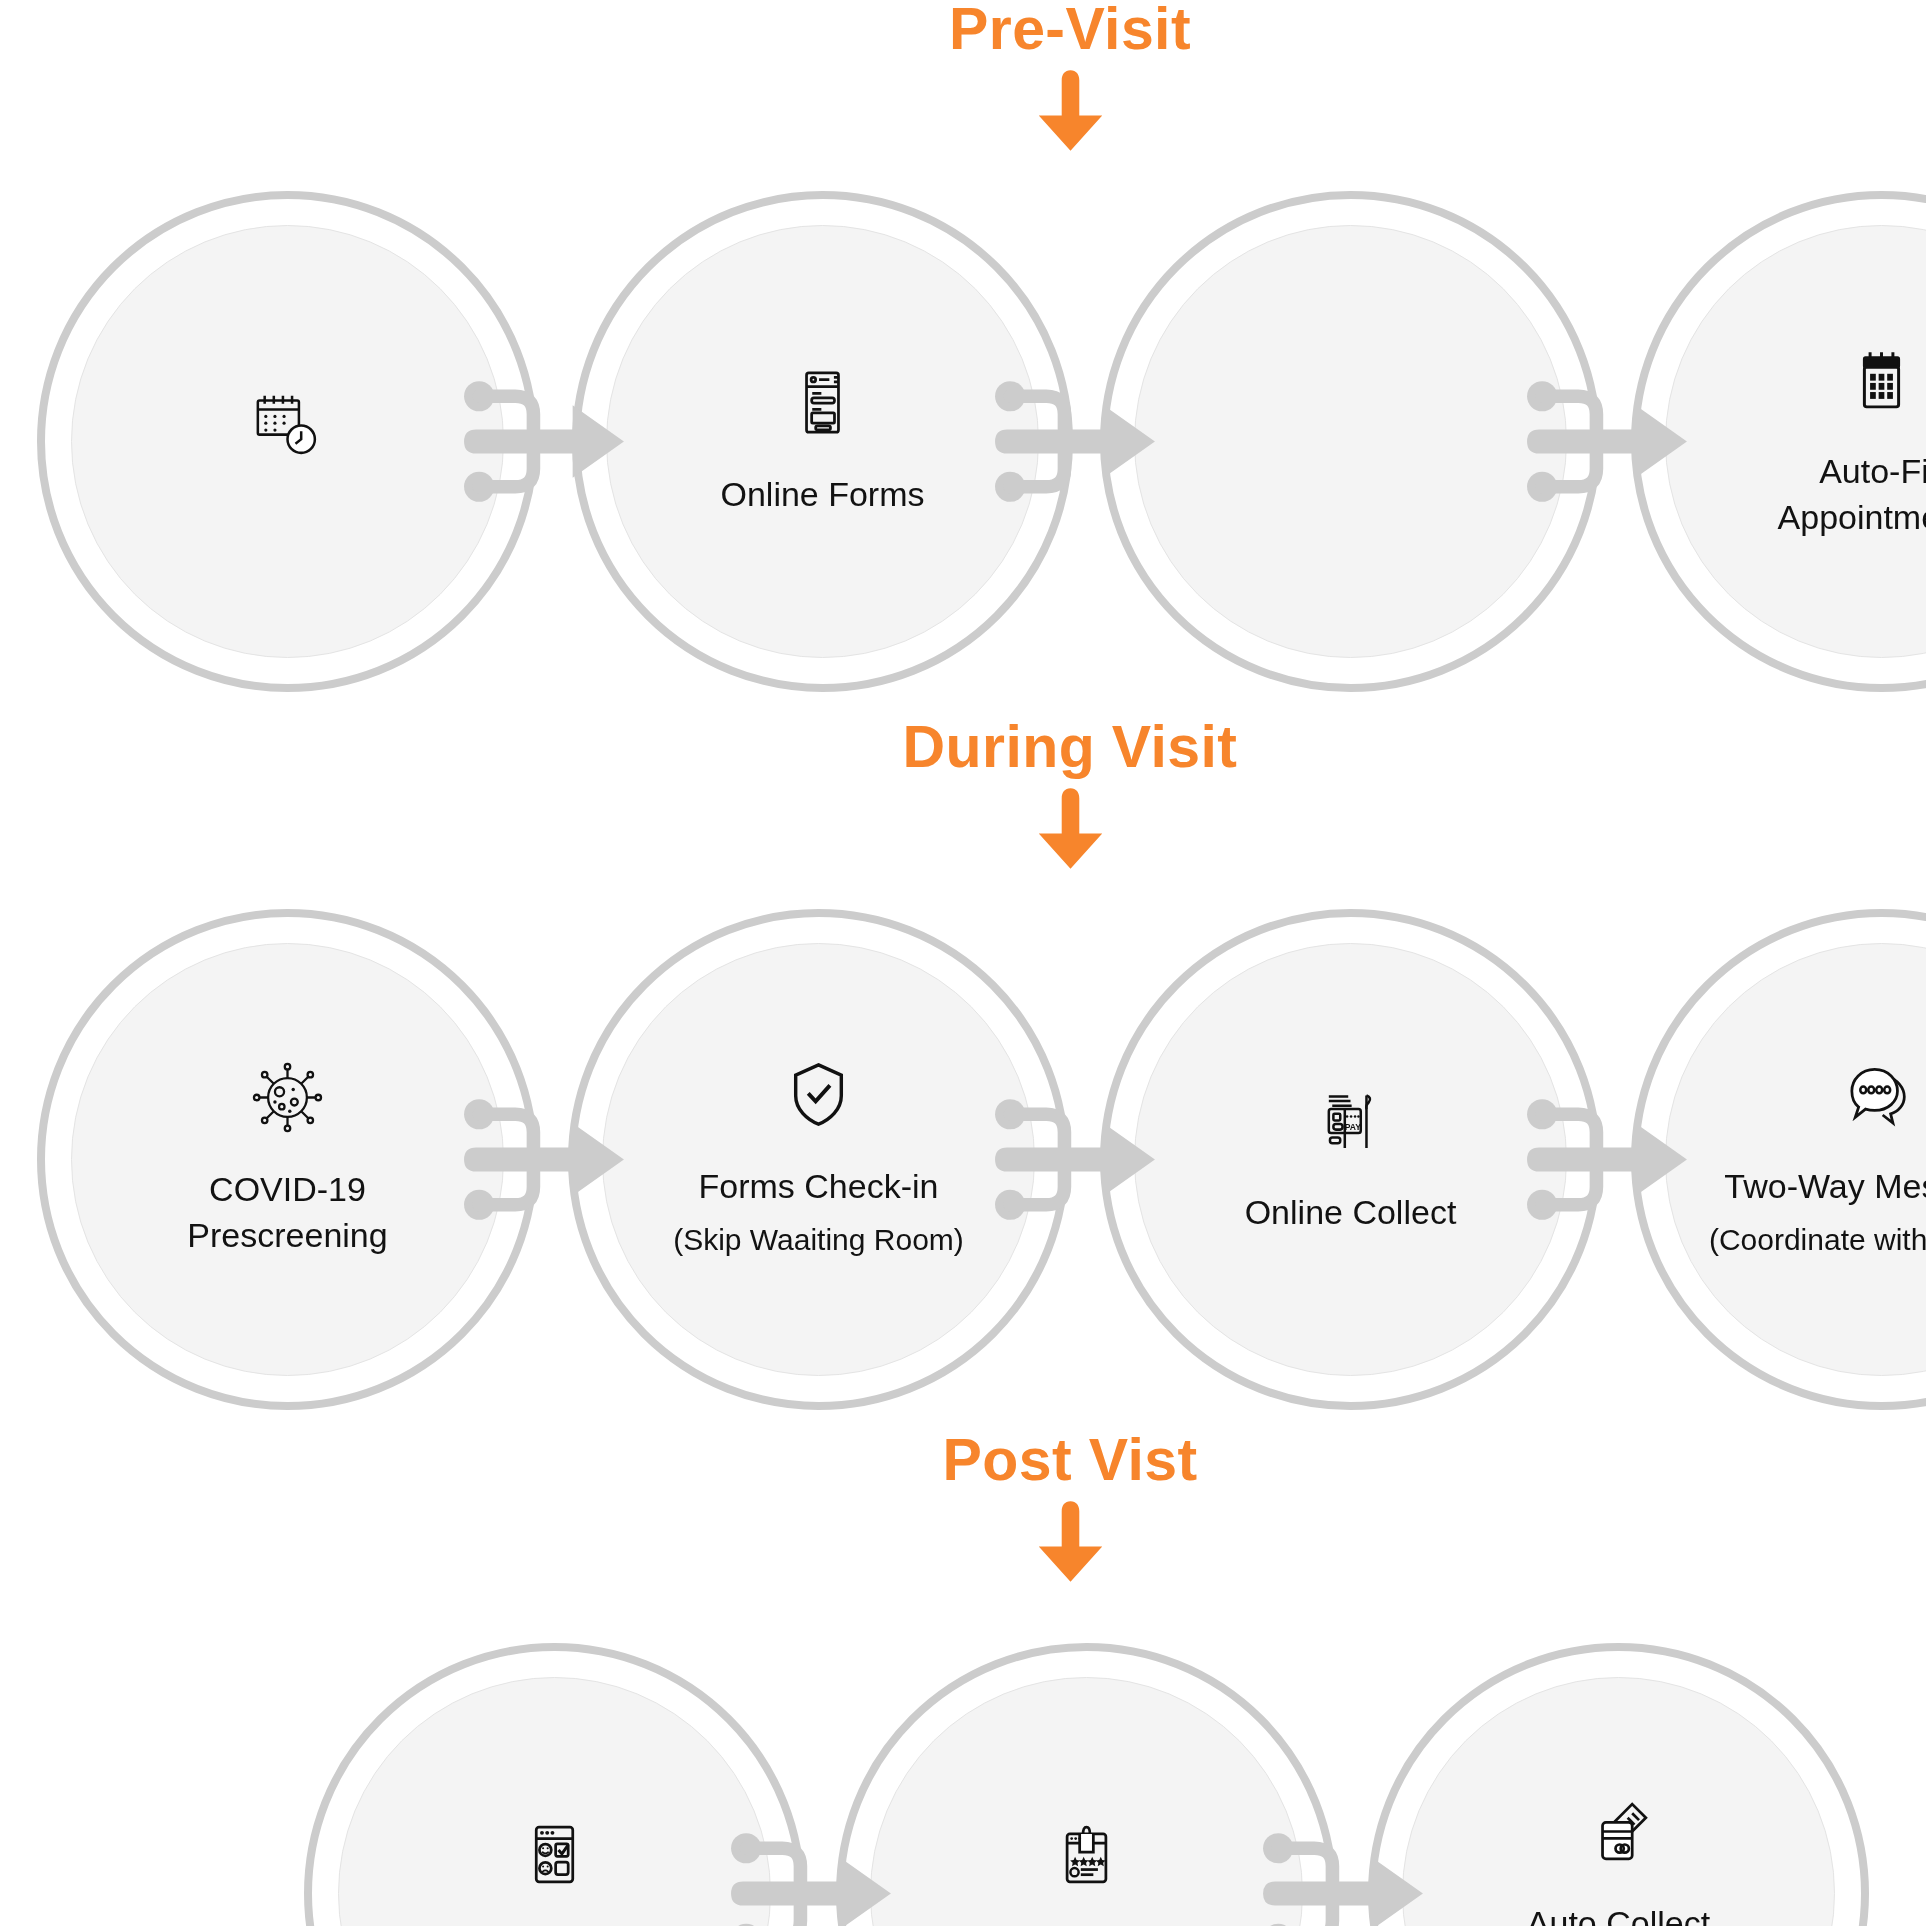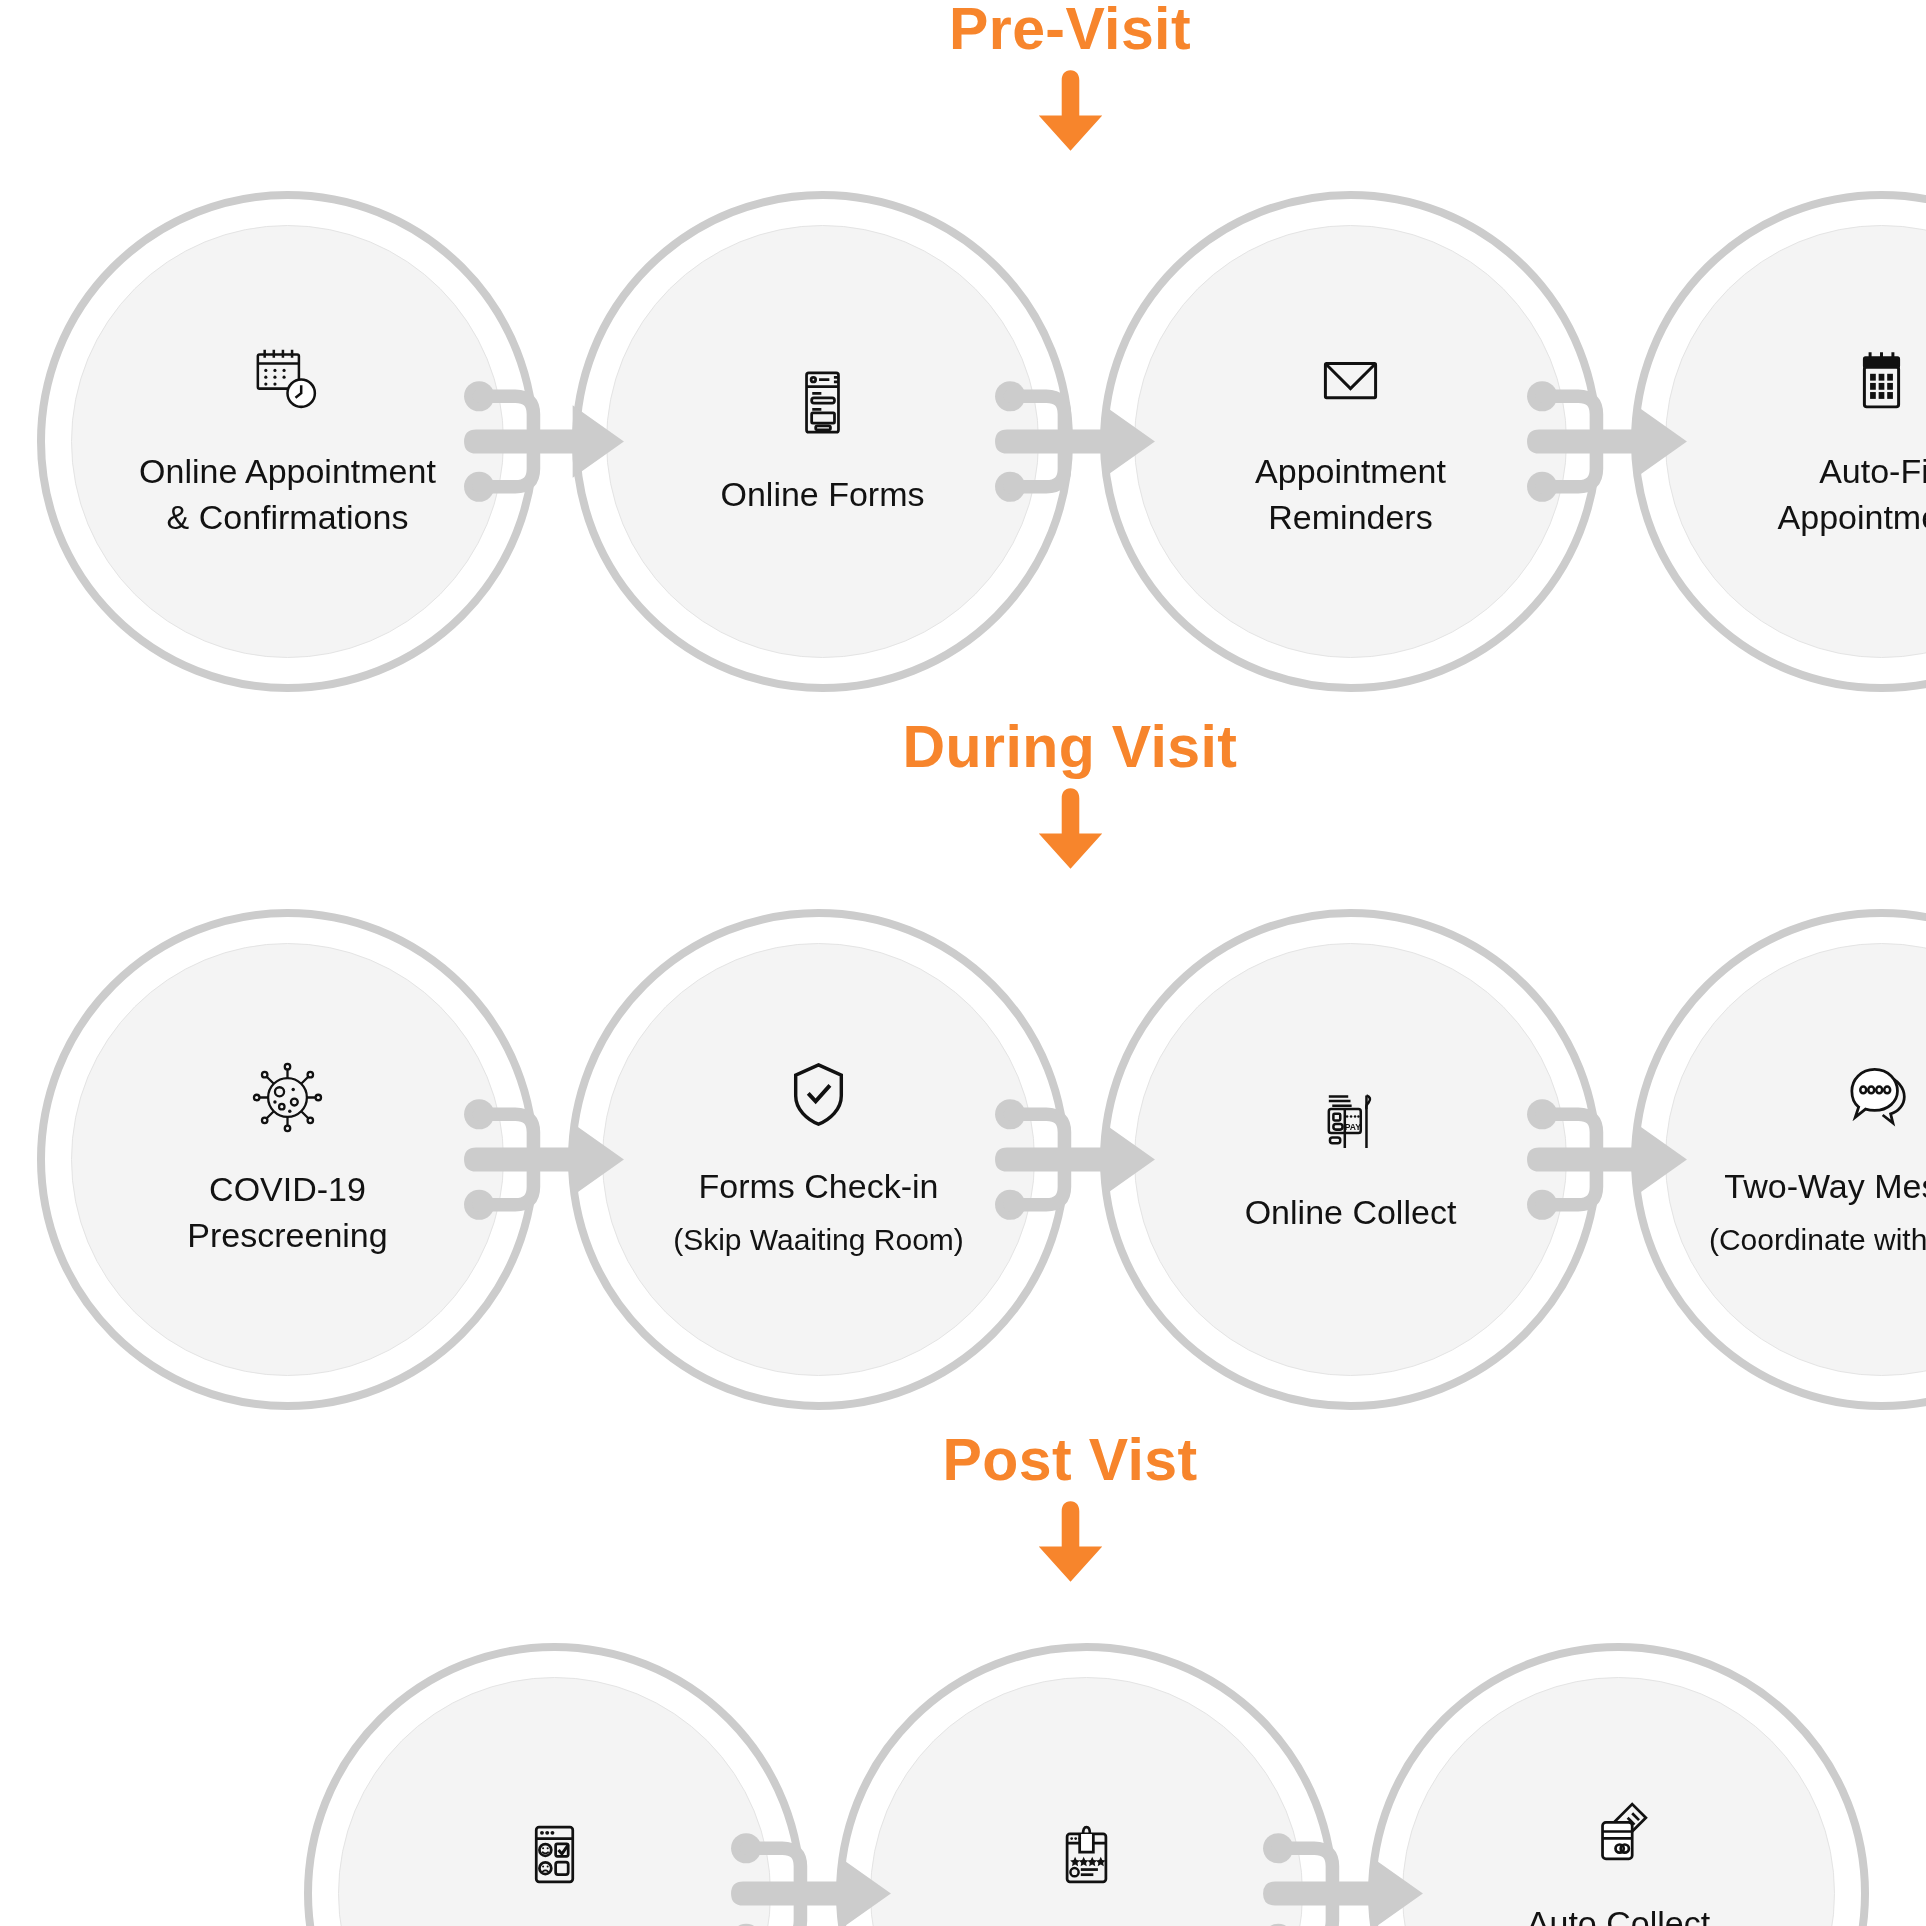--- a/index.html
+++ b/index.html
@@ -117,22 +117,20 @@
             <circle cx="13" cy="24" r="1.4"></circle>
               <circle cx="21" cy="24" r="1.4"></circle>
               <circle cx="29" cy="24" r="1.4"></circle>
             <circle cx="13" cy="30" r="1.4"></circle>
               <circle cx="21" cy="30" r="1.4"></circle>
               <circle cx="29" cy="30" r="1.4"></circle>
             <circle cx="13" cy="36" r="1.4"></circle>
               <circle cx="21" cy="36" r="1.4"></circle>
           </g>
         </svg>
-        <div class="node-title">Online Appointment
-&amp; Confirmations</div>
       </div>
     </div>
 
     <div class="connector" style="left:455px; top:160px;">
       <svg viewBox="0 0 120 120">
         <circle cx="16" cy="30" r="10" fill="#CCCCCC"></circle>
         <path d="M16 30 H40 Q52 30 52 42 L52 52" stroke="#CCCCCC" stroke-width="9" fill="none" stroke-linecap="round"></path>
         <circle cx="16" cy="90" r="10" fill="#CCCCCC"></circle>
         <path d="M16 90 H40 Q52 90 52 78 L52 68" stroke="#CCCCCC" stroke-width="9" fill="none" stroke-linecap="round"></path>
         <path d="M14 52 H78 L78 36 L112 60 L78 84 L78 68 H14 Q6 68 6 60 Q6 52 14 52 Z" fill="#CCCCCC"></path>
@@ -166,30 +164,20 @@
         <path d="M16 30 H40 Q52 30 52 42 L52 52" stroke="#CCCCCC" stroke-width="9" fill="none" stroke-linecap="round"></path>
         <circle cx="16" cy="90" r="10" fill="#CCCCCC"></circle>
         <path d="M16 90 H40 Q52 90 52 78 L52 68" stroke="#CCCCCC" stroke-width="9" fill="none" stroke-linecap="round"></path>
         <path d="M14 52 H78 L78 36 L112 60 L78 84 L78 68 H14 Q6 68 6 60 Q6 52 14 52 Z" fill="#CCCCCC"></path>
       </svg>
     </div>
 
     <div class="node" style="left:1100px;">
       <div class="ring" style="border-color: rgb(204, 204, 204);"></div>
       <div class="disc" style="background: rgb(244, 244, 244);"></div>
-      <div class="node-body">
-        <svg class="node-icon" viewBox="0 0 64 64">
-          <g fill="none" stroke="#111" stroke-width="2.6">
-            <rect x="10" y="18" width="44" height="30" rx="1"></rect>
-            <path d="M10 18 L32 40 L54 18"></path>
-          </g>
-        </svg>
-        <div class="node-title">Appointment
-Reminders</div>
-      </div>
     </div>
 
     <div class="connector" style="left:1518px; top:160px;">
       <svg viewBox="0 0 120 120">
         <circle cx="16" cy="30" r="10" fill="#CCCCCC"></circle>
         <path d="M16 30 H40 Q52 30 52 42 L52 52" stroke="#CCCCCC" stroke-width="9" fill="none" stroke-linecap="round"></path>
         <circle cx="16" cy="90" r="10" fill="#CCCCCC"></circle>
         <path d="M16 90 H40 Q52 90 52 78 L52 68" stroke="#CCCCCC" stroke-width="9" fill="none" stroke-linecap="round"></path>
         <path d="M14 52 H78 L78 36 L112 60 L78 84 L78 68 H14 Q6 68 6 60 Q6 52 14 52 Z" fill="#CCCCCC"></path>
       </svg>

